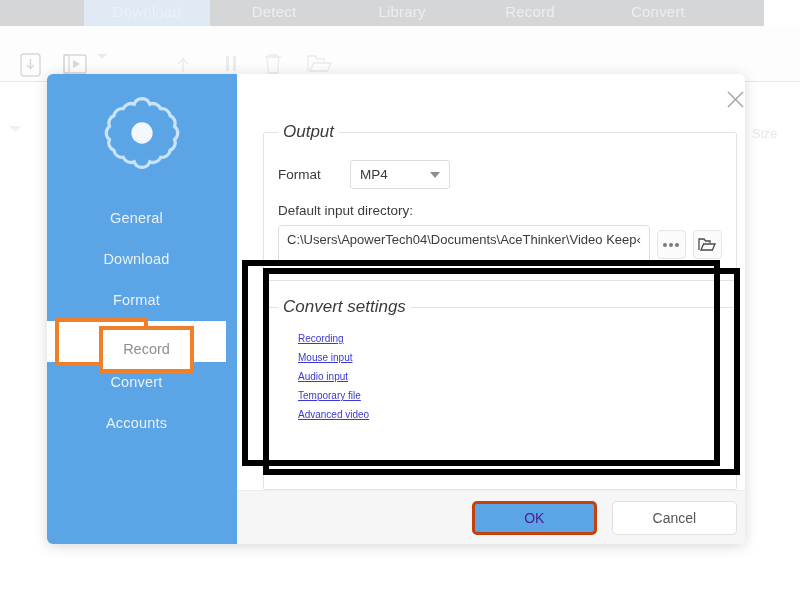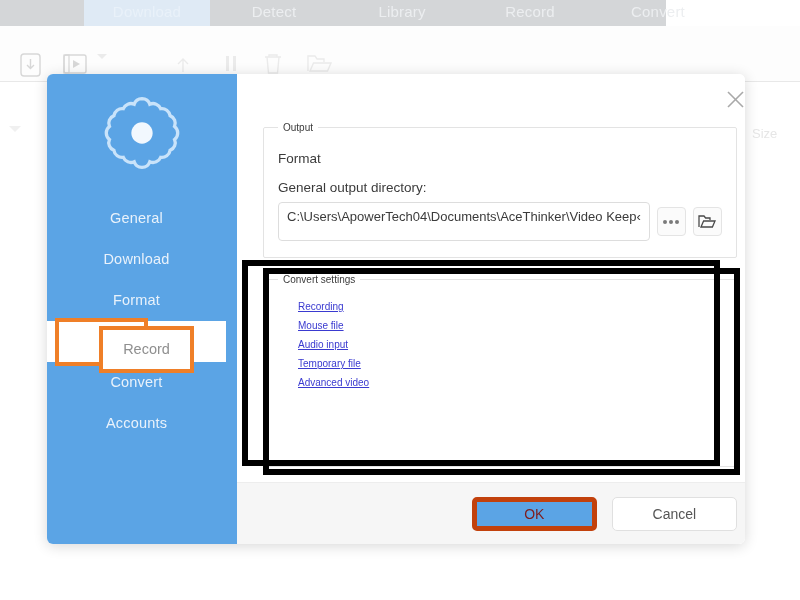--- a/index.html
+++ b/index.html
@@ -10,21 +10,21 @@
     overflow: hidden;
   }
 
   
   #app-bg {
     position: absolute; inset: 0;
     background: #ffffff;
   }
 
   #tab-bar {
-    position: absolute; left: 0; top: 0; width: 666px; height: 26px;
+    position: absolute; left: 0; top: 0; width: 764px; height: 26px;
     background: #d4d6d8;
     display: flex; align-items: flex-start;
   }
   .tab {
     height: 26px; line-height: 24px;
     font-size: 15px; color: #eceef0;
     text-align: center;
     letter-spacing: .2px;
   }
   .tab.active { background: #dfeaf5; color: #e9f1f9; }
@@ -122,22 +122,23 @@
   }
 
   #panel-body { padding: 48px 26px 0 26px; }
 
   fieldset {
     border: 1px solid #e3e3e3;
     border-radius: 2px;
     padding: 10px 14px 16px 14px;
   }
   legend {
-    font-size: 10px; color: #3b3b3b;
+    font-size: 17px; color: #3b3b3b;
     padding: 0 5px;
+    font-style: italic;
   }
 
   .row-format {
     display: flex; align-items: center; margin: 8px 0 6px 0;
   }
   .lbl { font-size: 13.5px; color: #3b3b3b; }
   #format-label { width: 72px; }
   #format-select {
     width: 100px; height: 29px;
     border: 1px solid #dddddd; border-radius: 3px;
@@ -207,21 +208,21 @@
     display: flex; align-items: center; justify-content: flex-end;
     gap: 15px; padding-right: 26px;
   }
   .btn {
     width: 125px; height: 34px;
     border-radius: 5px;
     font-size: 14px;
     display: flex; align-items: center; justify-content: center;
     cursor: pointer;
   }
-  #ok-btn { background: #5ba4e5; color: #7f1d1d; border: 5px solid #c2410c; text-align: center; }
+  #ok-btn { background: #5ba4e5; color: #4c1d95; border: 3px solid #c2410c; text-align: center; }
   #cancel-btn { background: #ffffff; color: #555555; border: 1px solid #e0e0e0; }
 </style>
 </head>
 <body>
 
 <div id="app-bg">
 
   <div id="tab-bar">
       <div class="tab active" style="position: absolute; left: 84px; width: 126px;">Download</div>
       <div class="tab" style="position: absolute; left: 210px; width: 128px;">Detect</div>
@@ -328,23 +329,27 @@
       </svg>
     </div>
 
     <div id="panel-body">
 
       <fieldset>
         <legend>Output</legend>
 
         <div class="row-format">
           <span class="lbl" id="format-label">Format</span>
+          <div id="format-select">
+            <span>MP4</span>
+            <span class="caret-dn"></span>
+          </div>
         </div>
 
-        <span class="lbl" id="dir-label">General output directory:</span>
+        <span class="lbl" id="dir-label">Default input directory:</span>
 
         <div class="row-dir">
           <div id="dir-input">C:\Users\ApowerTech04\Documents\AceThinker\Video Keep‹</div>
           <div class="sq-btn">
             <span class="dots">
                 <i></i>
                 <i></i>
                 <i></i>
               </span>
           </div>
@@ -354,21 +359,21 @@
               <path d="M3 13l2.6-6H17l-2.6 6z" fill="none" stroke="#4a4a4a" stroke-width="1.3"></path>
             </svg>
           </div>
         </div>
       </fieldset>
 
       <fieldset id="adv-fieldset">
         <legend>Convert settings</legend>
         <div id="adv-links">
             <div><div class="adv-link">Recording</div></div>
-            <div><div class="adv-link">Mouse file</div></div>
+            <div><div class="adv-link">Mouse input</div></div>
             <div><div class="adv-link">Audio input</div></div>
             <div><div class="adv-link">Temporary file</div></div>
             <div><div class="adv-link">Advanced video</div></div>
           </div>
       </fieldset>
     </div>
 
     <div id="footer">
       <div class="btn" id="ok-btn">OK</div>
       <div class="btn" id="cancel-btn">Cancel</div>

